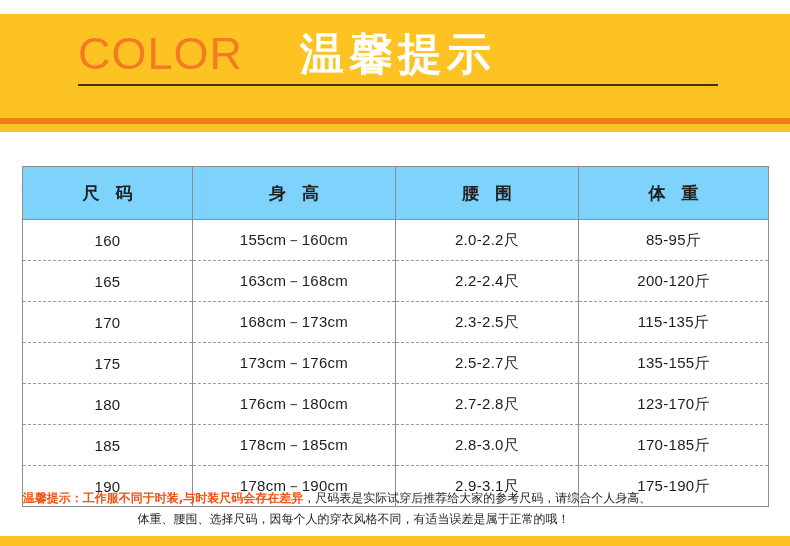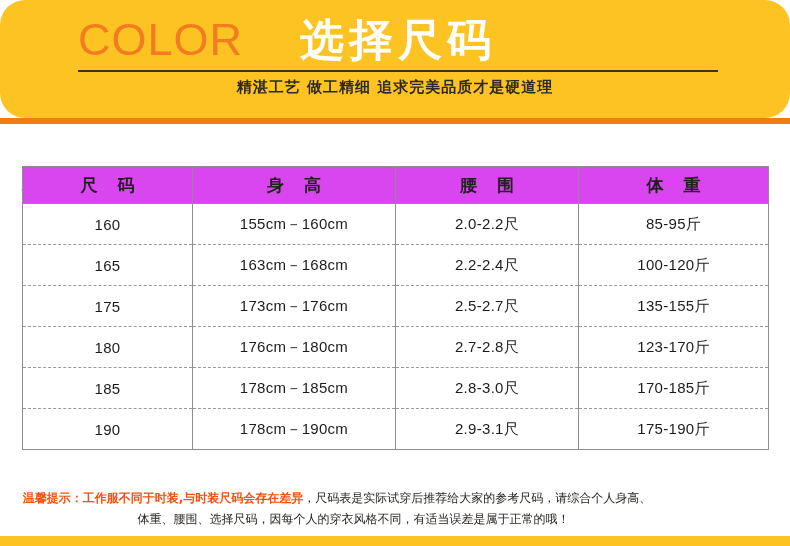--- a/index.html
+++ b/index.html
@@ -18,25 +18,24 @@
     position: relative;
     width: 790px;
     height: 546px;
     background: #ffffff;
   }
 
   
   .banner {
     position: absolute;
     left: 0;
-    top: 0;
+    top: 14px;
     width: 790px;
     height: 118px;
     background: #fdc323;
-    border-radius: 25px;
   }
   .banner-titles {
     position: absolute;
     left: 0;
     top: 14px;
     width: 790px;
     height: 52px;
   }
   .title-color {
     position: absolute;
@@ -112,31 +111,30 @@
     border-collapse: collapse;
     table-layout: fixed;
     border: 1px solid #8d8d8d;
   }
   .size-table col.c0 { width: 170px; }
   .size-table col.c1 { width: 203px; }
   .size-table col.c2 { width: 183px; }
   .size-table col.c3 { width: 190px; }
 
   .size-table thead th {
-    background: #d946ef;
+    background: #7dd3fc;
     height: 36px;
     font-size: 17px;
     font-weight: 700;
     color: #20201e;
     letter-spacing: 5px;
     text-indent: 5px;
     border-right: 1px solid #8d8d8d;
     border-bottom: 1px solid #8d8d8d;
-    padding: 0;
-    font-family: Liberation Mono, monospace;
+    padding: 8px;
   }
   .size-table thead th:last-child { border-right: none; }
 
   .size-table tbody td {
     height: 40px;
     font-size: 15px;
     color: #1c1c1c;
     text-align: center;
     border-right: 1px solid #8d8d8d;
     border-top: 1px dashed #9a9a9a;
@@ -177,24 +175,23 @@
   }
 </style>
 </head>
 <body>
 
 <div class="page">
 
   <div class="banner">
     <div class="banner-titles">
       <span class="title-color">COLOR</span>
-      <span class="title-cn">选择尺码</span>
+      <span class="title-cn">温馨提示</span>
     </div>
     <div class="banner-rule"></div>
-    <div class="banner-sub">精湛工艺  做工精细  追求完美品质才是硬道理</div>
   </div>
   <div class="banner-divider"></div>
 
   <div class="suggest-label">建议尺码：</div>
 
   <table class="size-table">
     <colgroup>
       <col class="c0">
         <col class="c1">
         <col class="c2">
@@ -212,21 +209,27 @@
       <tr>
         <td>160</td>
         <td>155cm－160cm</td>
         <td>2.0-2.2尺</td>
         <td>85-95斤</td>
       </tr>
       <tr>
         <td>165</td>
         <td>163cm－168cm</td>
         <td>2.2-2.4尺</td>
-        <td>100-120斤</td>
+        <td>200-120斤</td>
+      </tr>
+      <tr>
+        <td>170</td>
+        <td>168cm－173cm</td>
+        <td>2.3-2.5尺</td>
+        <td>115-135斤</td>
       </tr>
       <tr>
         <td>175</td>
         <td>173cm－176cm</td>
         <td>2.5-2.7尺</td>
         <td>135-155斤</td>
       </tr>
       <tr>
         <td>180</td>
         <td>176cm－180cm</td>

